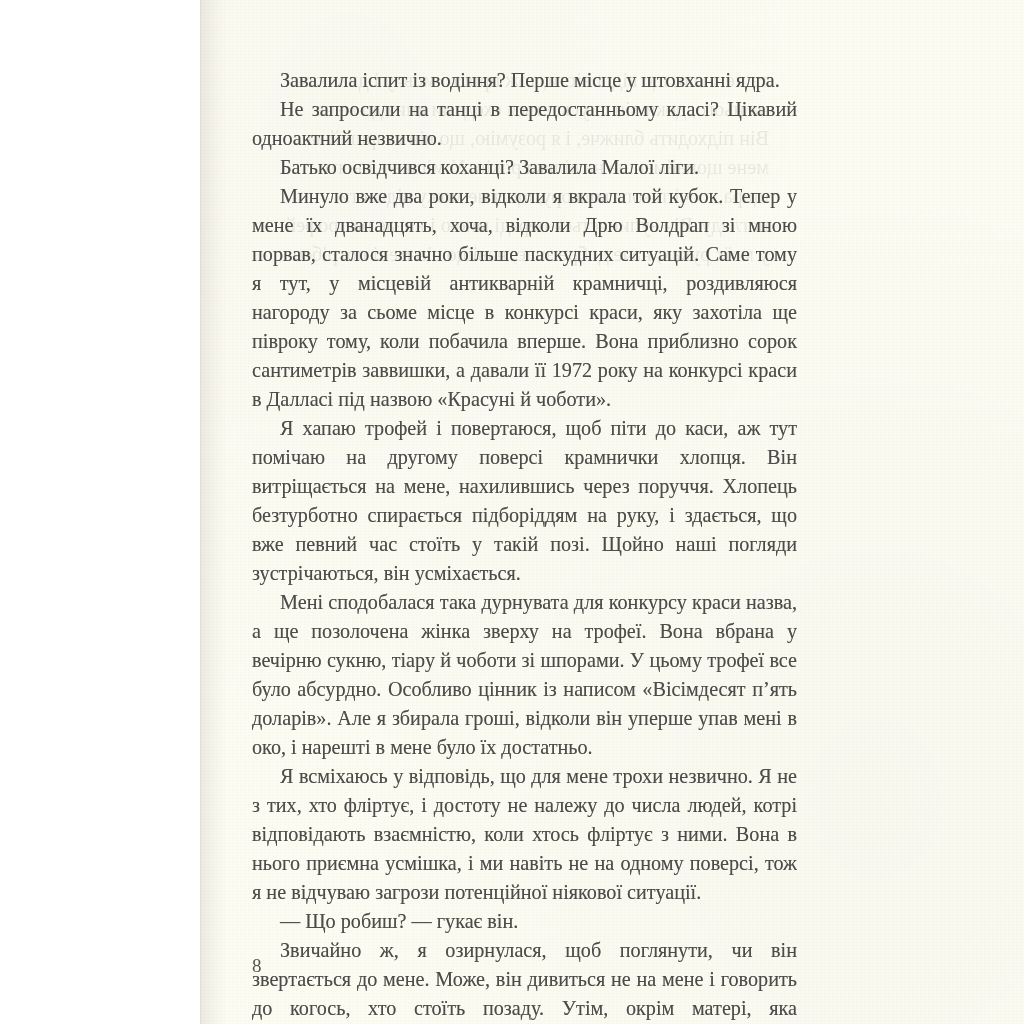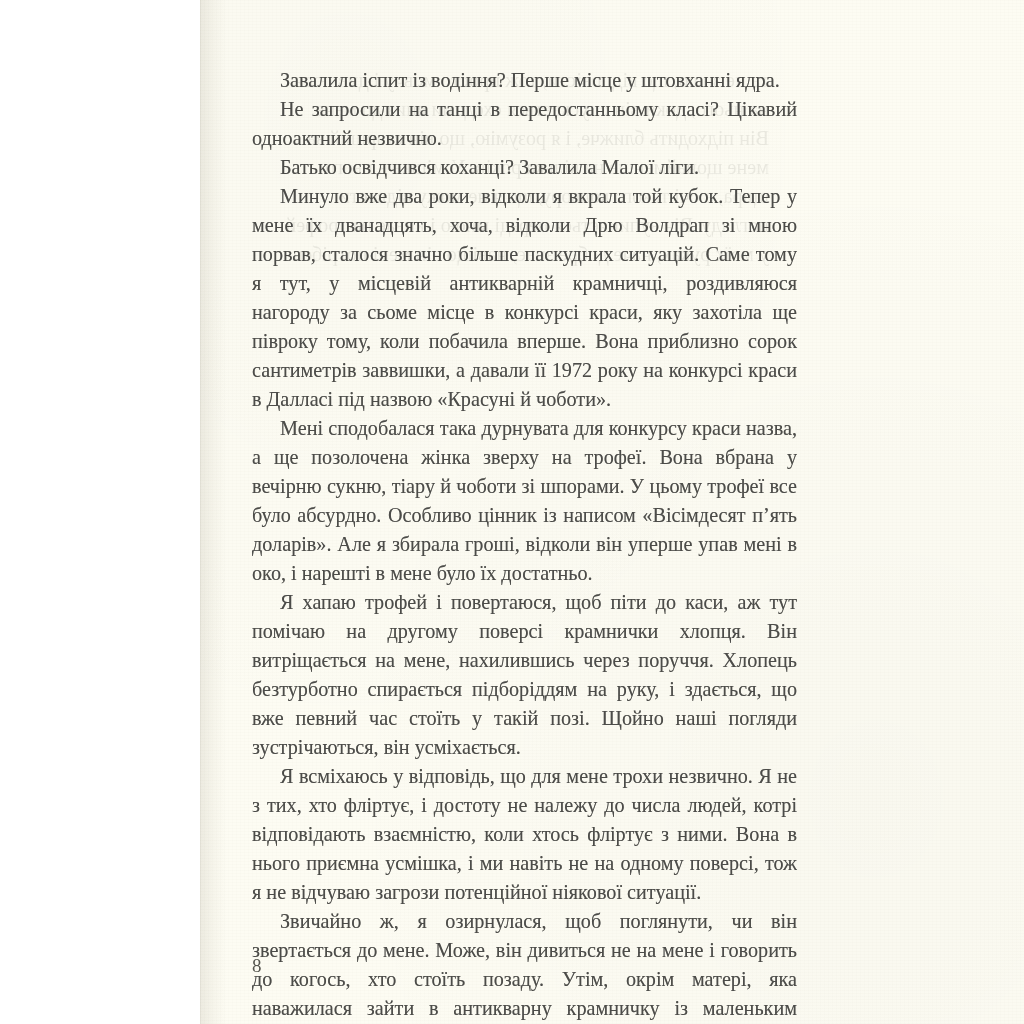--- a/index.html
+++ b/index.html
@@ -130,21 +130,22 @@
     <p>щира, а очі такого кольору, що я не можу відвести</p>
     <p>погляду. Він зупиняється переді мною і киває на трофей</p>
     <p>у моїх руках, наче добре знає, навіщо він мені потрібен.</p>
   </div>
 
   <div id="text-column">
     <p>Завалила іспит із водіння? Перше місце у штовханні ядра.</p>
     <p>Не запросили на танці в передостанньому класі? Цікавий одноактний незвично.</p>
     <p>Батько освідчився коханці? Завалила Малої ліги.</p>
     <p>Минуло вже два роки, відколи я вкрала той кубок. Тепер у мене їх дванадцять, хоча, відколи Дрю Волдрап зі мною порвав, сталося значно більше паскудних ситуацій. Саме тому я тут, у місцевій антикварній крамничці, роздивляюся нагороду за сьоме місце в конкурсі краси, яку захотіла ще півроку тому, коли побачила вперше. Вона приблизно сорок сантиметрів заввишки, а давали її 1972 року на конкурсі краси в Далласі під назвою «Красуні й чоботи».</p>
+    <p>Я хапаю трофей і повертаюся, щоб піти до каси, аж тут помічаю на другому поверсі крамнички хлопця. Він витріщається на мене, нахилившись через поруччя. Хлопець безтурботно спирається підборіддям на руку, і здається, що вже певний час стоїть у такій позі. Щойно наші погляди зустрічаються, він усміхається.</p>
     <p>Мені сподобалася така дурнувата для конкурсу краси назва, а ще позолочена жінка зверху на трофеї. Вона вбрана у вечірню сукню, тіару й чоботи зі шпорами. У цьому трофеї все було абсурдно. Особливо цінник із написом «Вісімдесят п’ять доларів». Але я збирала гроші, відколи він уперше упав мені в око, і нарешті в мене було їх достатньо.</p>
-    <p>Я хапаю трофей і повертаюся, щоб піти до каси, аж тут помічаю на другому поверсі крамнички хлопця. Він витріщається на мене, нахилившись через поруччя. Хлопець безтурботно спирається підборіддям на руку, і здається, що вже певний час стоїть у такій позі. Щойно наші погляди зустрічаються, він усміхається.</p>
     <p>Я всміхаюсь у відповідь, що для мене трохи незвично. Я не з тих, хто фліртує, і достоту не належу до числа людей, котрі відповідають взаємністю, коли хтось фліртує з ними. Вона в нього приємна усмішка, і ми навіть не на одному поверсі, тож я не відчуваю загрози потенційної ніякової ситуації.</p>
+    <p class="dialogue">— Що робиш? — гукає він.</p>
     <p>Звичайно ж, я озирнулася, щоб поглянути, чи він звертається до мене. Може, він дивиться не на мене і говорить до когось, хто стоїть позаду. Утім, окрім матері, яка наважилася зайти в антикварну крамничку із маленьким сином, поблизу</p>
   </div>
 
   <div id="folio">8</div>
 
 </div>
 
 </body></html>

